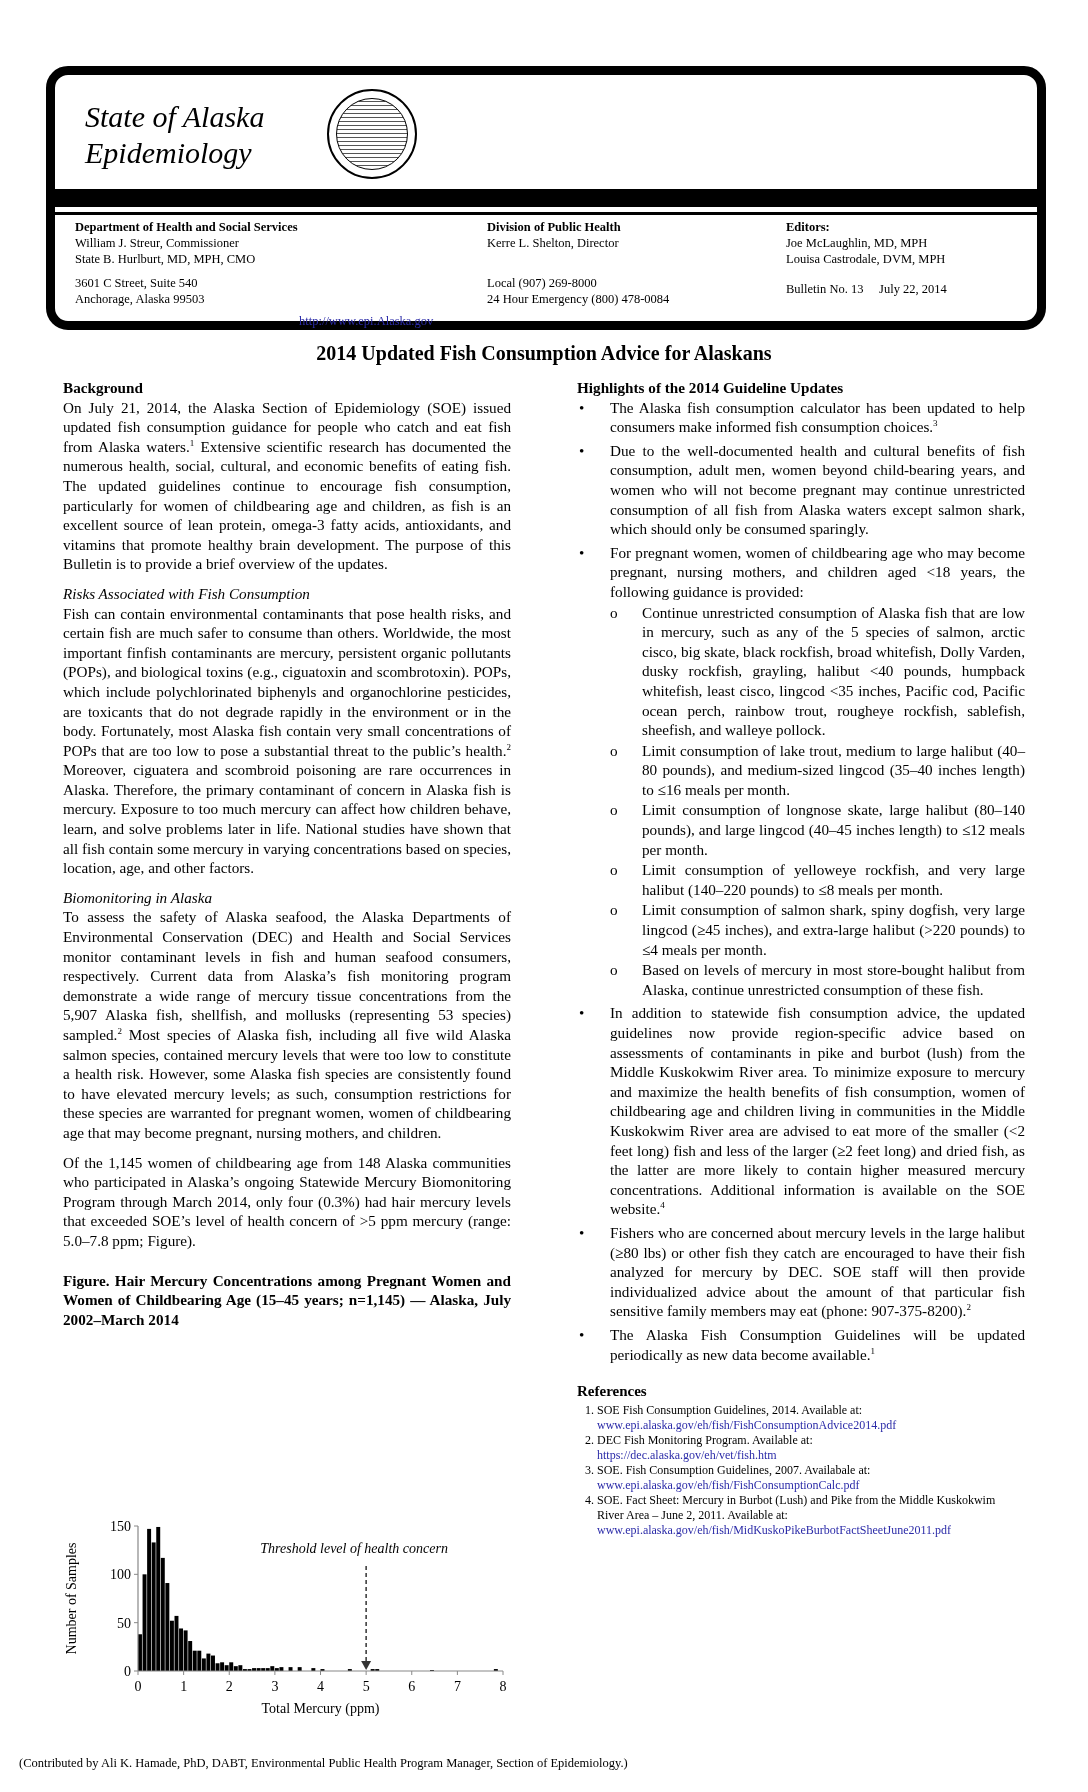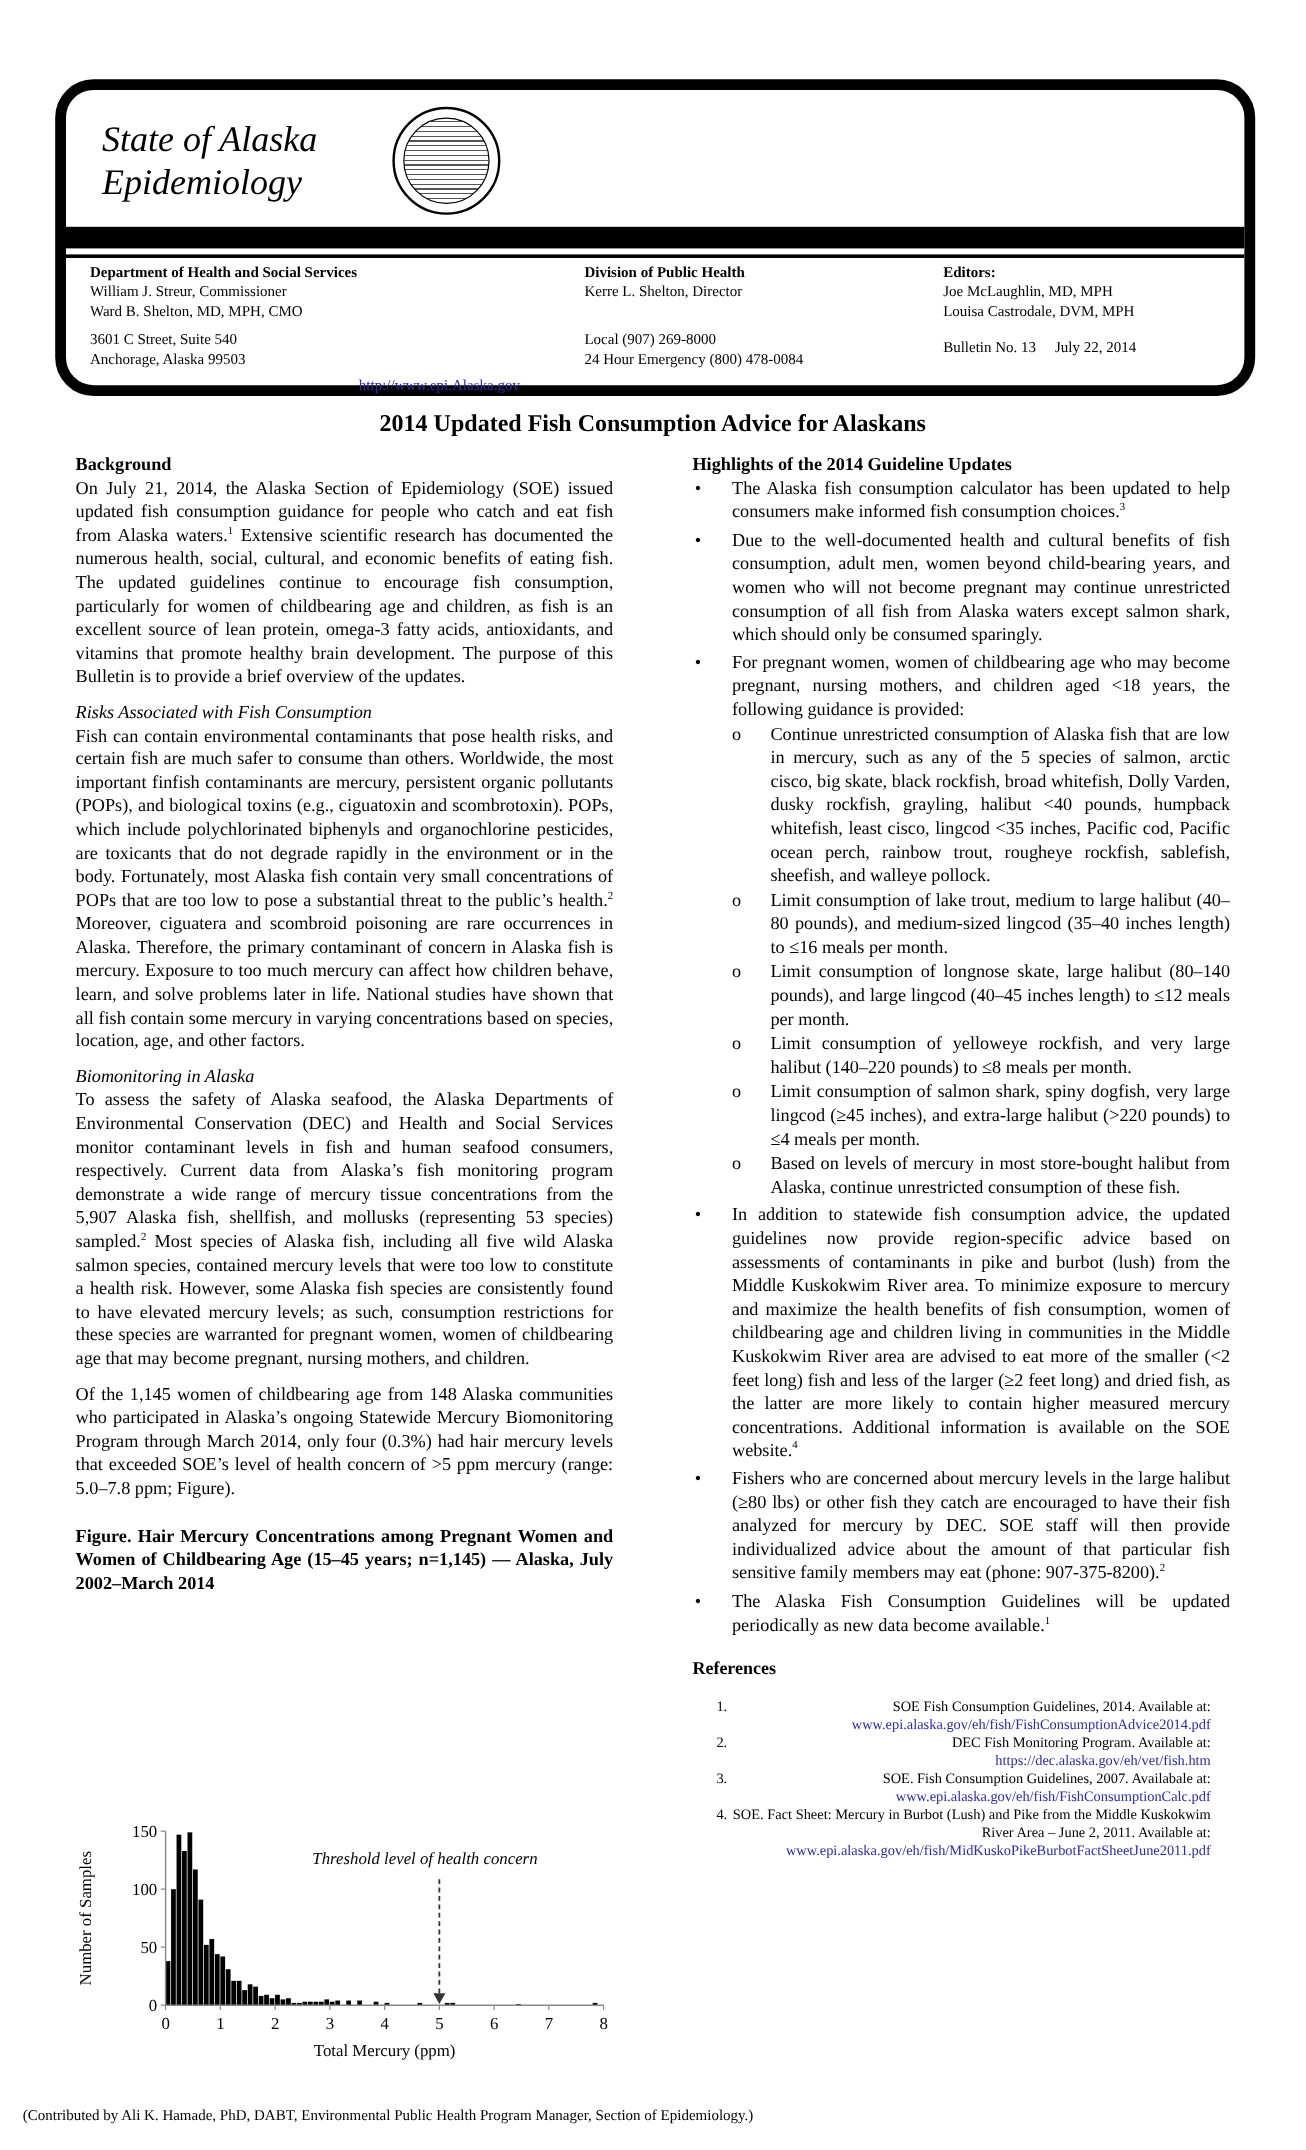--- a/index.html
+++ b/index.html
@@ -1,17 +1,17 @@
 <!DOCTYPE html>
 <html><head>
   <meta charset="utf-8">
   <style>
     html, body { margin: 0; padding: 0; background: #fff; }
     body { width: 1088px; height: 1792px; position: relative; font-family: "Liberation Serif", "DejaVu Serif", serif; color: #000; overflow: hidden; }
-    .masthead { position: absolute; left: 46px; top: 66px; width: 1000px; height: 264px; border: 9px solid #000; border-radius: 32px; box-sizing: border-box; }
+    .masthead { position: absolute; left: 46px; top: 66px; width: 1000px; height: 264px; border: 9px solid #000; border-radius: 22px; box-sizing: border-box; }
     .mast-top { position: absolute; left: 0; top: 0; right: 0; height: 113px; }
     .state-title { position: absolute; left: 30px; top: 24px; font-family: "Liberation Serif", serif; font-style: italic; font-size: 30px; line-height: 36px; }
     .seal { position: absolute; left: 272px; top: 14px; width: 90px; height: 90px; border-radius: 50%; border: 2px solid #000; box-sizing: border-box; display:flex; align-items:center; justify-content:center; }
     .seal-inner { width: 70px; height: 70px; border-radius: 50%; border: 1px solid #000; background: repeating-linear-gradient(0deg, #fff 0 3px, #555 3px 4px); }
     .bulletin-word { position: absolute; left: 374px; top: -6px; font-family: "DejaVu Serif", serif; font-weight: bold; font-style: italic; font-size: 104px; letter-spacing: 2px; line-height: 120px; }
     .bar-thick { position: absolute; left: 0; right: 0; top: 114px; height: 18px; background: #000; }
     .bar-thin { position: absolute; left: 0; right: 0; top: 137px; height: 3px; background: #000; }
     .info { position: absolute; top: 144px; font-size: 12.5px; line-height: 16px; }
     .info b { font-size: 12.5px; }
     .info .gap { height: 8px; }
@@ -34,21 +34,21 @@
 
     ul.bullets { list-style: none; margin: 0; padding: 0; }
     ul.bullets > li { position: relative; padding-left: 33px; margin-bottom: 4px; }
     ul.bullets > li > .bullet { position: absolute; left: 2px; top: 0; }
     ul.sub { list-style: none; margin: 0; padding: 0; }
     ul.sub > li { position: relative; padding-left: 32px; margin-top: 1px; }
     ul.sub > li > .bullet { position: absolute; left: 0; top: 0; }
 
     .refs { font-size: 12px; line-height: 15px; margin-top: 20px; text-align: left; }
     .refs-title { font-weight: bold; font-size: 15px; margin-bottom: 2px; }
-    .refs ol { margin: 16px; padding-left: 16px; text-align: right; }
+    .refs ol { margin: 4px; padding-left: 16px; }
     .refs a { color: #2b2ba8; text-decoration: none; }
 
     .chart { position: absolute; left: 58px; top: 1516px; width: 450px; height: 205px; font-family: "Liberation Serif", serif; }
     .chart svg { display: block; }
     .footer { position: absolute; left: 0; width: 1088px; top: 1756px; font-size: 12.5px; margin-left: 19px; }
   </style>
 </head>
 <body>
 
 <div class="masthead">
@@ -60,21 +60,21 @@
     <div class="seal">
         <div class="seal-inner"></div>
       </div>
   </div>
   <div class="bar-thick"></div>
   <div class="bar-thin"></div>
 
   <div class="info info-1">
     <b>Department of Health and Social Services</b>
     <div>William J. Streur, Commissioner</div>
-    <div>Ward B. Shelton, MD, MPH, CMO</div>
+    <div>State B. Hurlburt, MD, MPH, CMO</div>
     <div class="gap"></div>
     <div>3601 C Street, Suite 540</div>
     <div>Anchorage, Alaska  99503</div>
     <a class="url-inline">http://www.epi.Alaska.gov</a>
   </div>
   <div class="info info-2">
     <b>Division of Public Health</b>
     <div>Kerre L. Shelton, Director</div>
     <div style="height:16px"></div>
     <div class="gap"></div>

